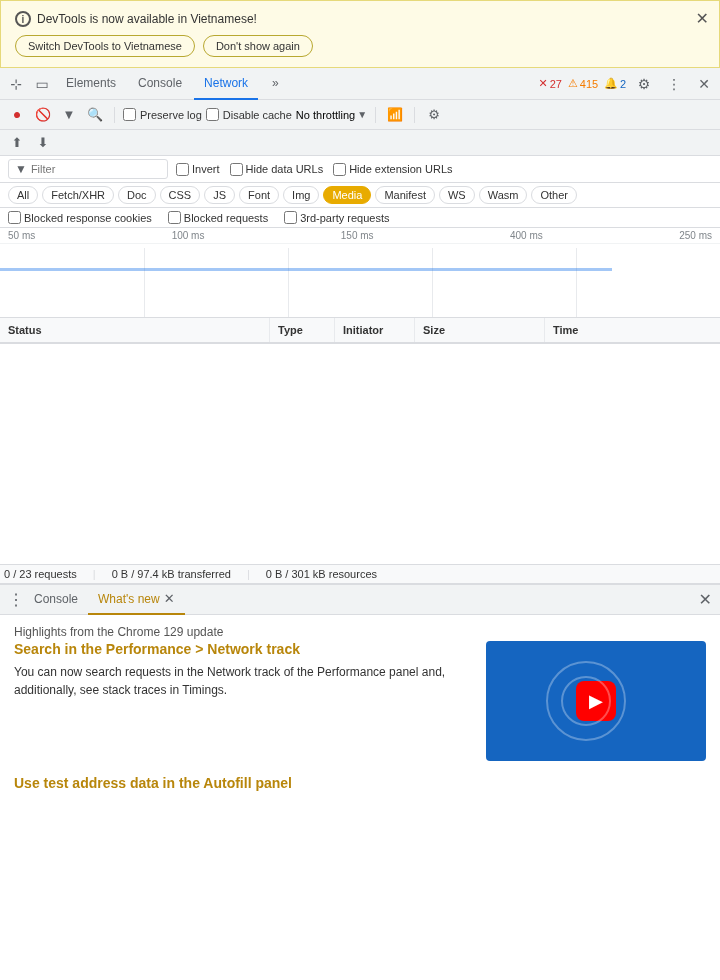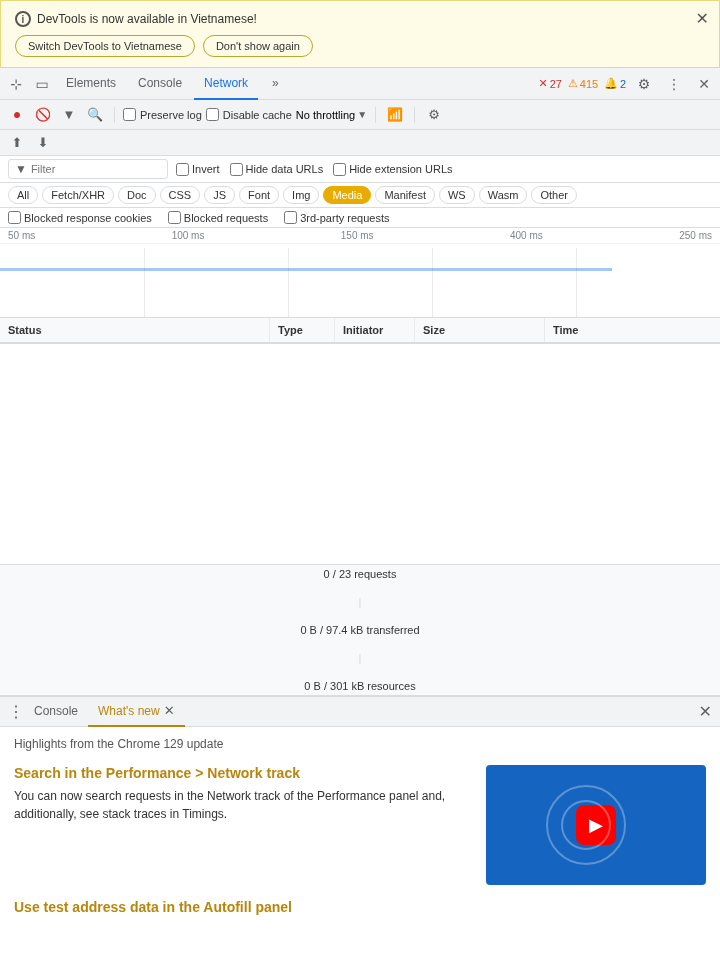--- a/index.html
+++ b/index.html
@@ -326,21 +326,20 @@
     
     .status-bar {
       display: flex;
       align-items: center;
       background: #f8f9fa;
       border-top: 1px solid #dadce0;
       padding: 3px 4px;
       gap: 16px;
       font-size: 11px;
       color: #333;
-      flex-direction: column;
     }
     .status-sep { color: #dadce0; }
 
     
     .bottom-panel {
       background: #fff;
       border-top: 2px solid #dadce0;
     }
     .bottom-tabs {
       display: flex;
@@ -383,21 +382,21 @@
     }
 
     
     .whats-new-content {
       padding: 10px 14px;
       background: #fff;
     }
     .whats-new-subtitle {
       font-size: 12px;
       color: #555;
-      margin-bottom: 14px;
+      margin-bottom: 2px;
     }
     .feature-section {
       display: flex;
       gap: 12px;
       margin-bottom: 14px;
     }
     .feature-text { flex: 1; }
     .feature-title {
       font-size: 14px;
       font-weight: bold;

